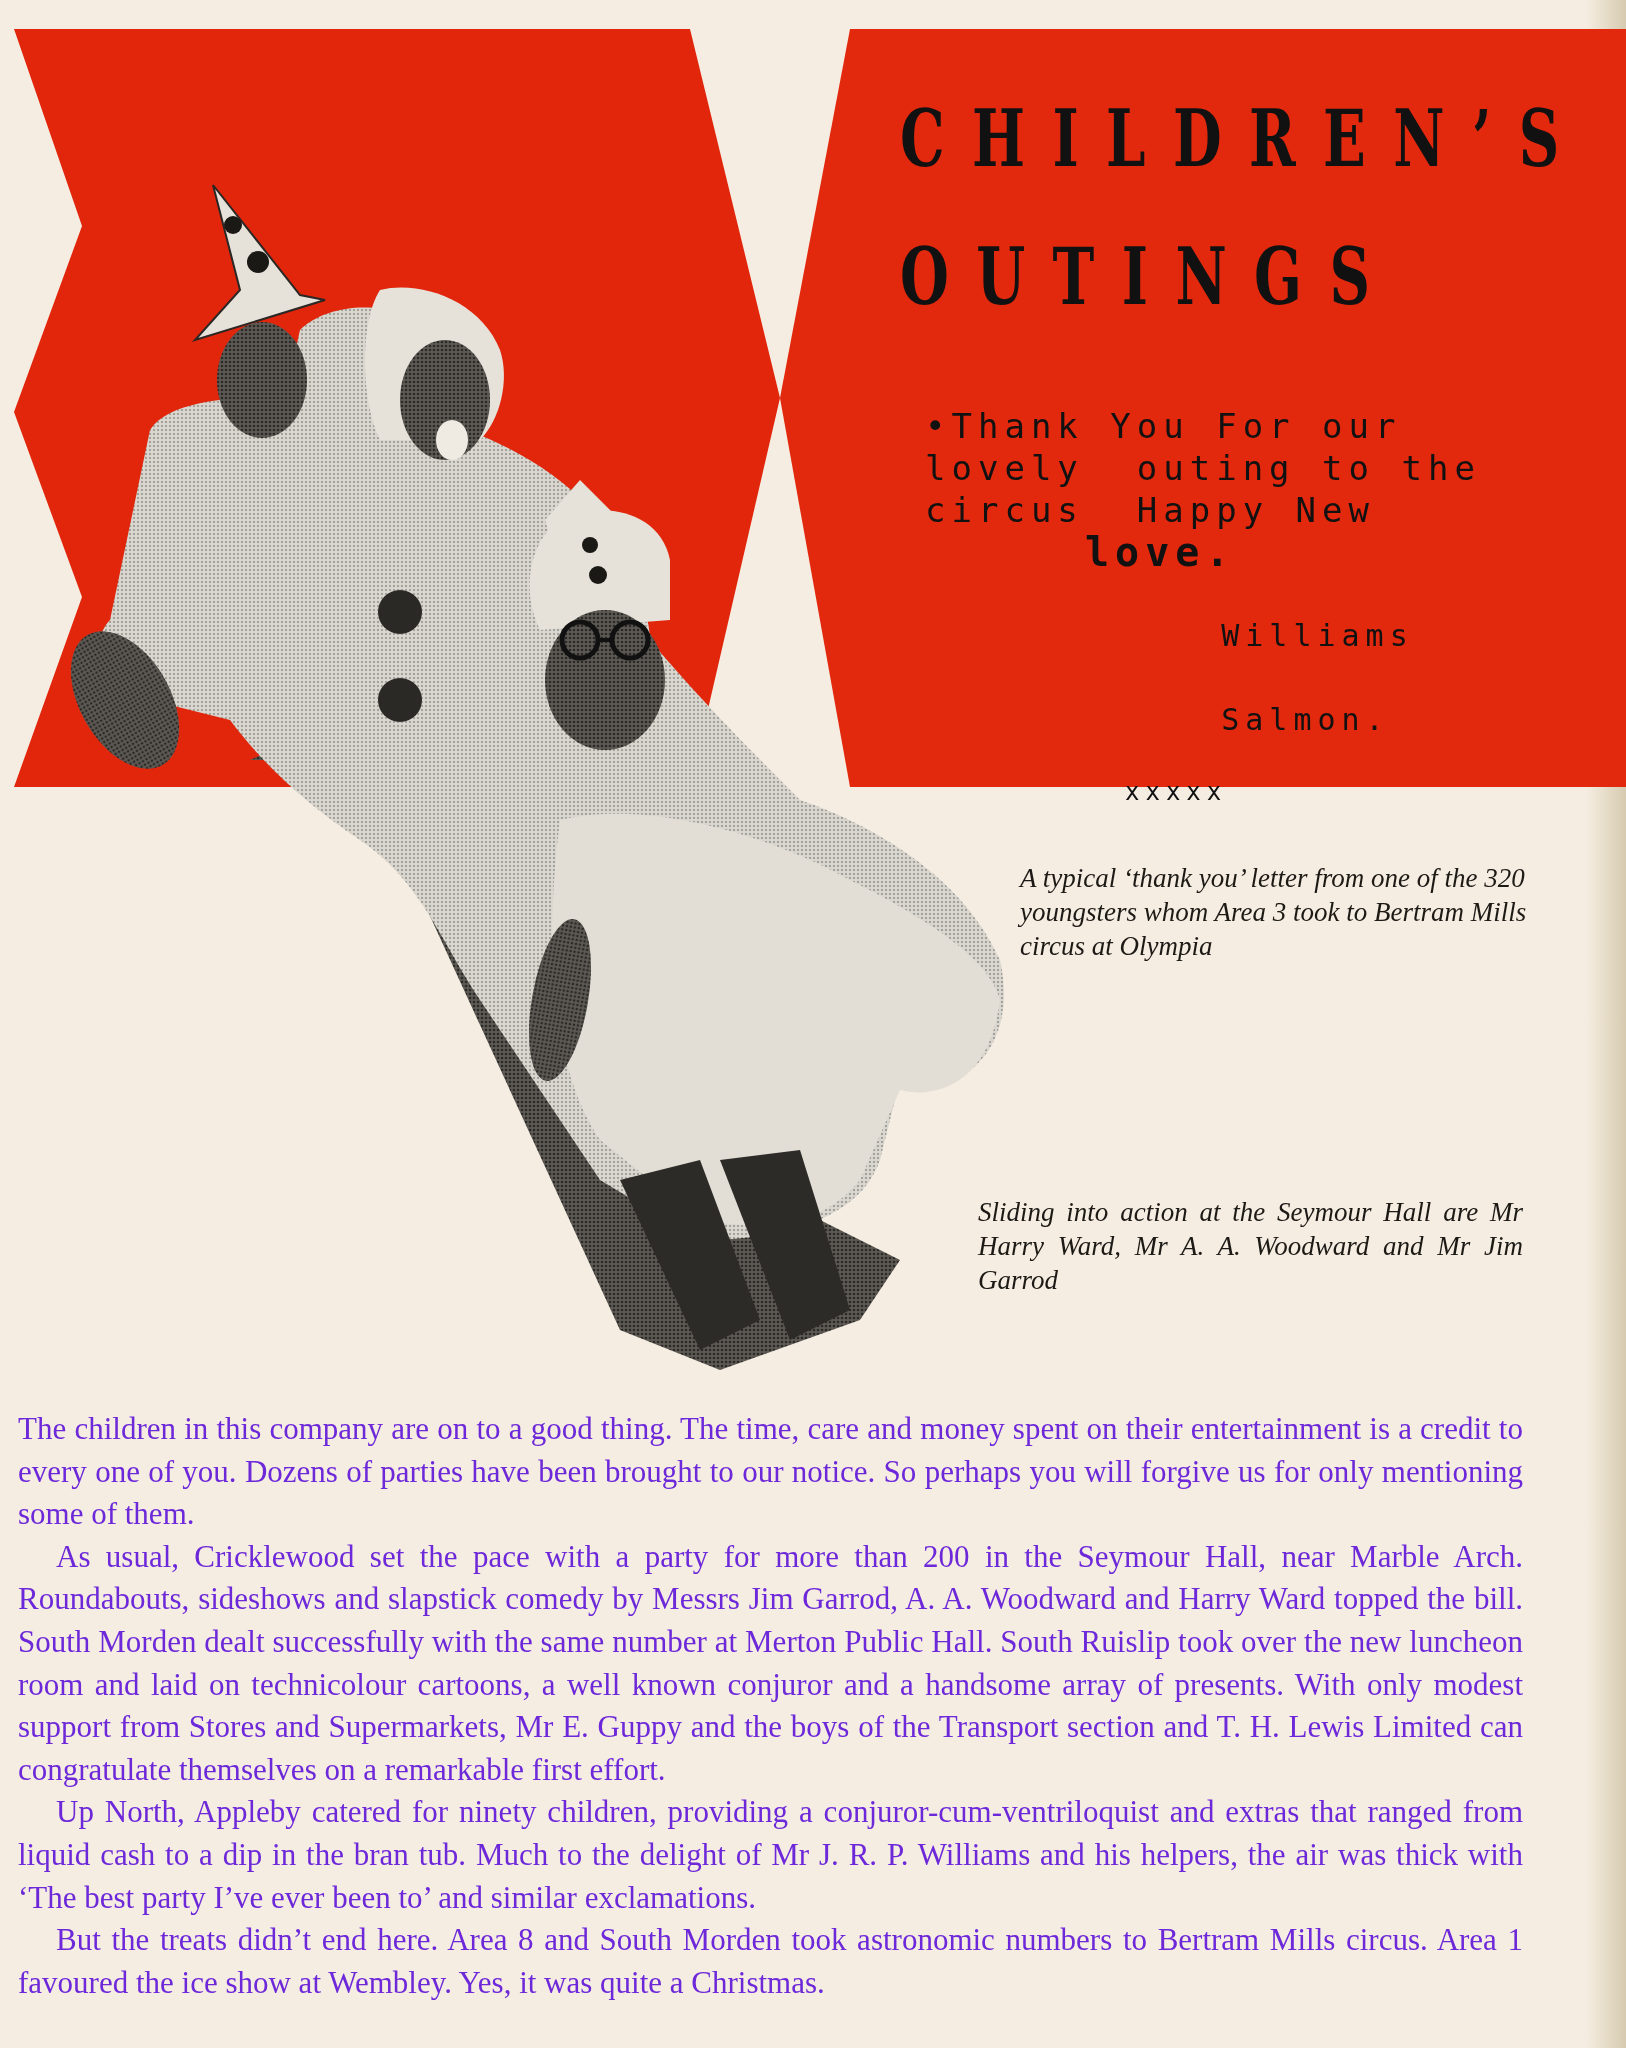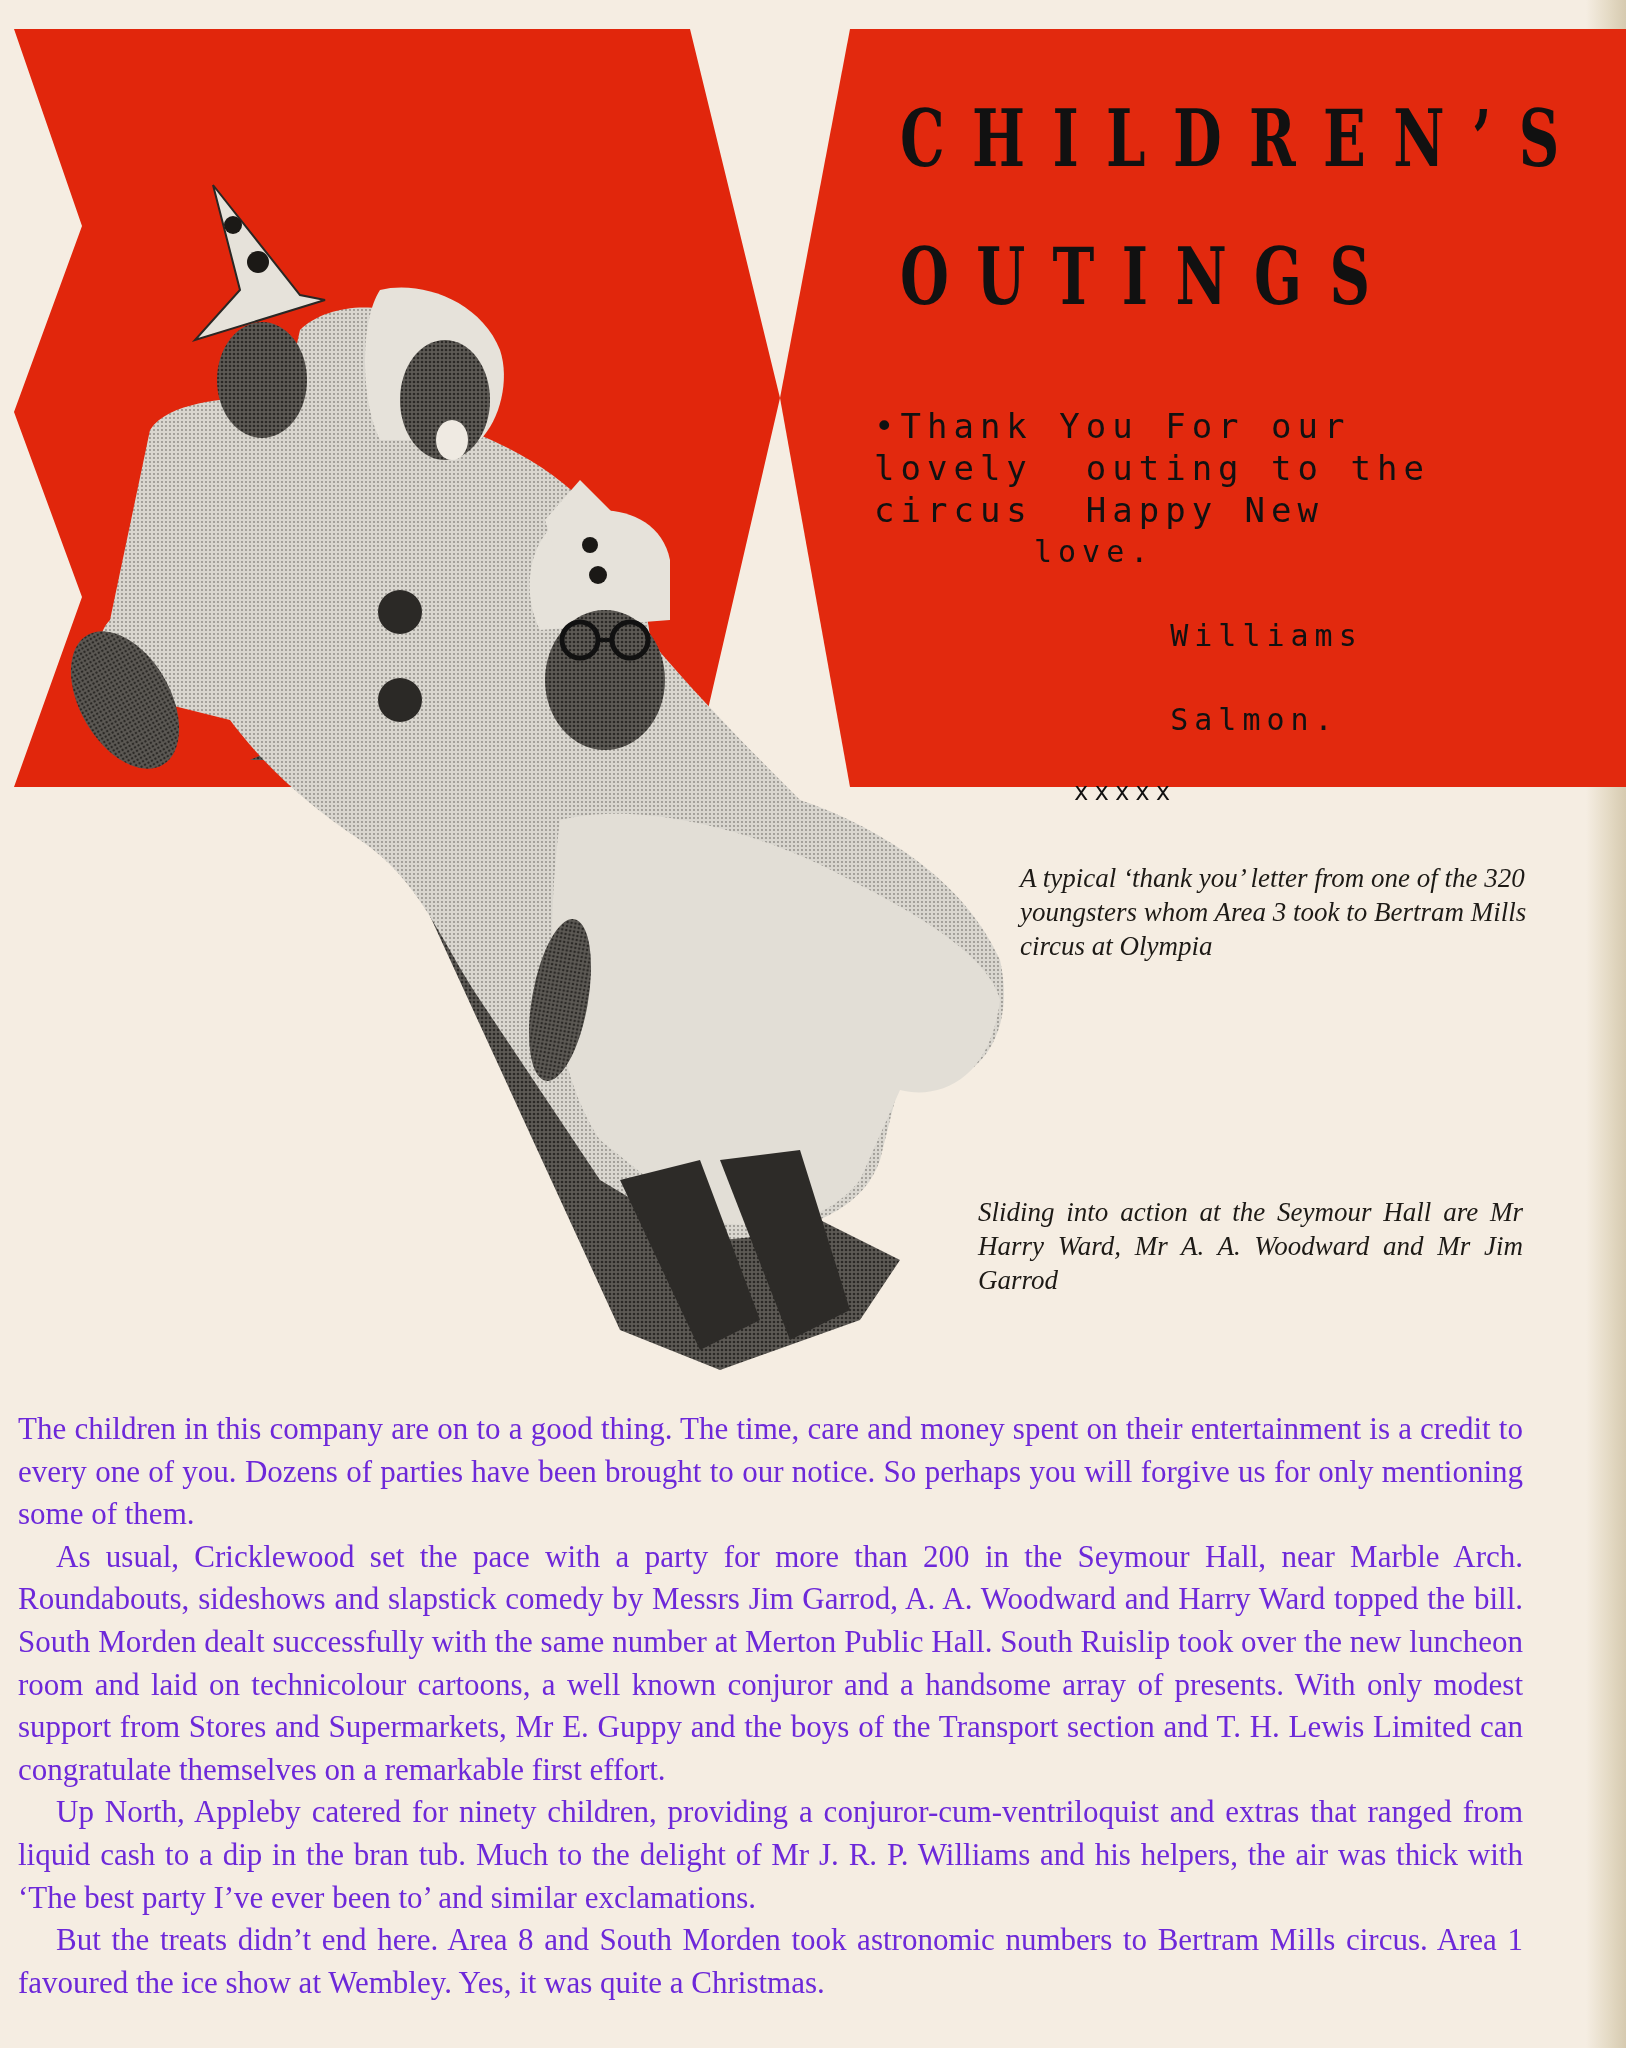--- a/index.html
+++ b/index.html
@@ -16,21 +16,21 @@
   svg.shapes { position: absolute; left: 0; top: 0; }
   .title {
     position: absolute; left: 900px; top: 100px;
     font-family: "DejaVu Serif", serif; font-weight: bold;
     color: #111; font-size: 78px; letter-spacing: 38px; line-height: 1;
     transform: scaleX(0.72); transform-origin: left top;
   }
   .title .line { display: block; white-space: nowrap; }
   .title .line + .line { margin-top: 60px; }
   .letter {
-    position: absolute; left: 874px; top: 405px; width: 680px;
+    position: absolute; left: 925px; top: 405px; width: 680px;
     font-family: "DejaVu Sans Mono", monospace; font-size: 34px; line-height: 42px;
     color: #111; letter-spacing: 6px;
   }
   .letter .row { white-space: pre; display: block; }
   .letter .sig { text-underline-offset: 12px; margin-top: 12px; }
   .caption {
     position: absolute; font-style: italic; font-size: 27px; line-height: 34px;
     color: #1d1a16; text-align: left;
   }
   .caption-letter { left: 1020px; top: 820px; width: 560px; margin-top: 41px; }
@@ -107,21 +107,21 @@
 
 <div class="title">
   <span class="line">CHILDREN’S</span>
   <span class="line">OUTINGS</span>
 </div>
 
 <div class="letter">
   <span class="row">•Thank You For our</span>
   <span class="row">lovely  outing to the</span>
   <span class="row">circus  Happy New</span>
-  <span class="row" style="padding-left:160px; font-size:30px;">love.</span>
+  <span class="row" style="padding-left:160px; font-size:40px;font-weight:bold;">love.</span>
   <span class="row" style="padding-left:200px; font-size:30px;">
     <span>Williams</span>
     <span style="display:inline-block; width:60px;"></span>
     <span class="sig">Salmon.</span>
   </span>
   <span class="row" style="padding-left:200px; font-size:24px; margin-top:-12px;">xxxxx</span>
 </div>
 
 <div class="caption caption-letter">A typical ‘thank you’ letter from one of the 320 youngsters whom Area 3 took to Bertram Mills circus at Olympia</div>
 <div class="caption caption-photo">Sliding into action at the Seymour Hall are Mr Harry Ward, Mr A. A. Woodward and Mr Jim Garrod</div>

